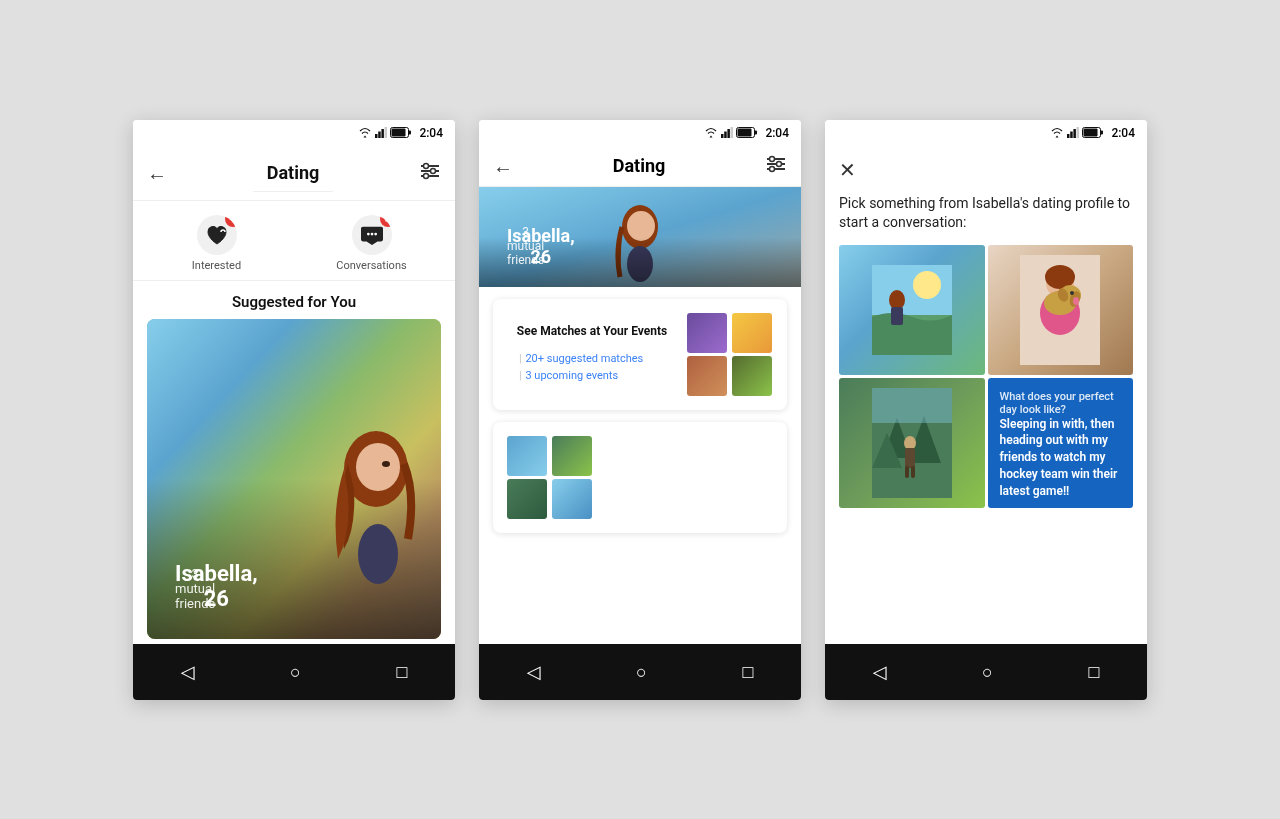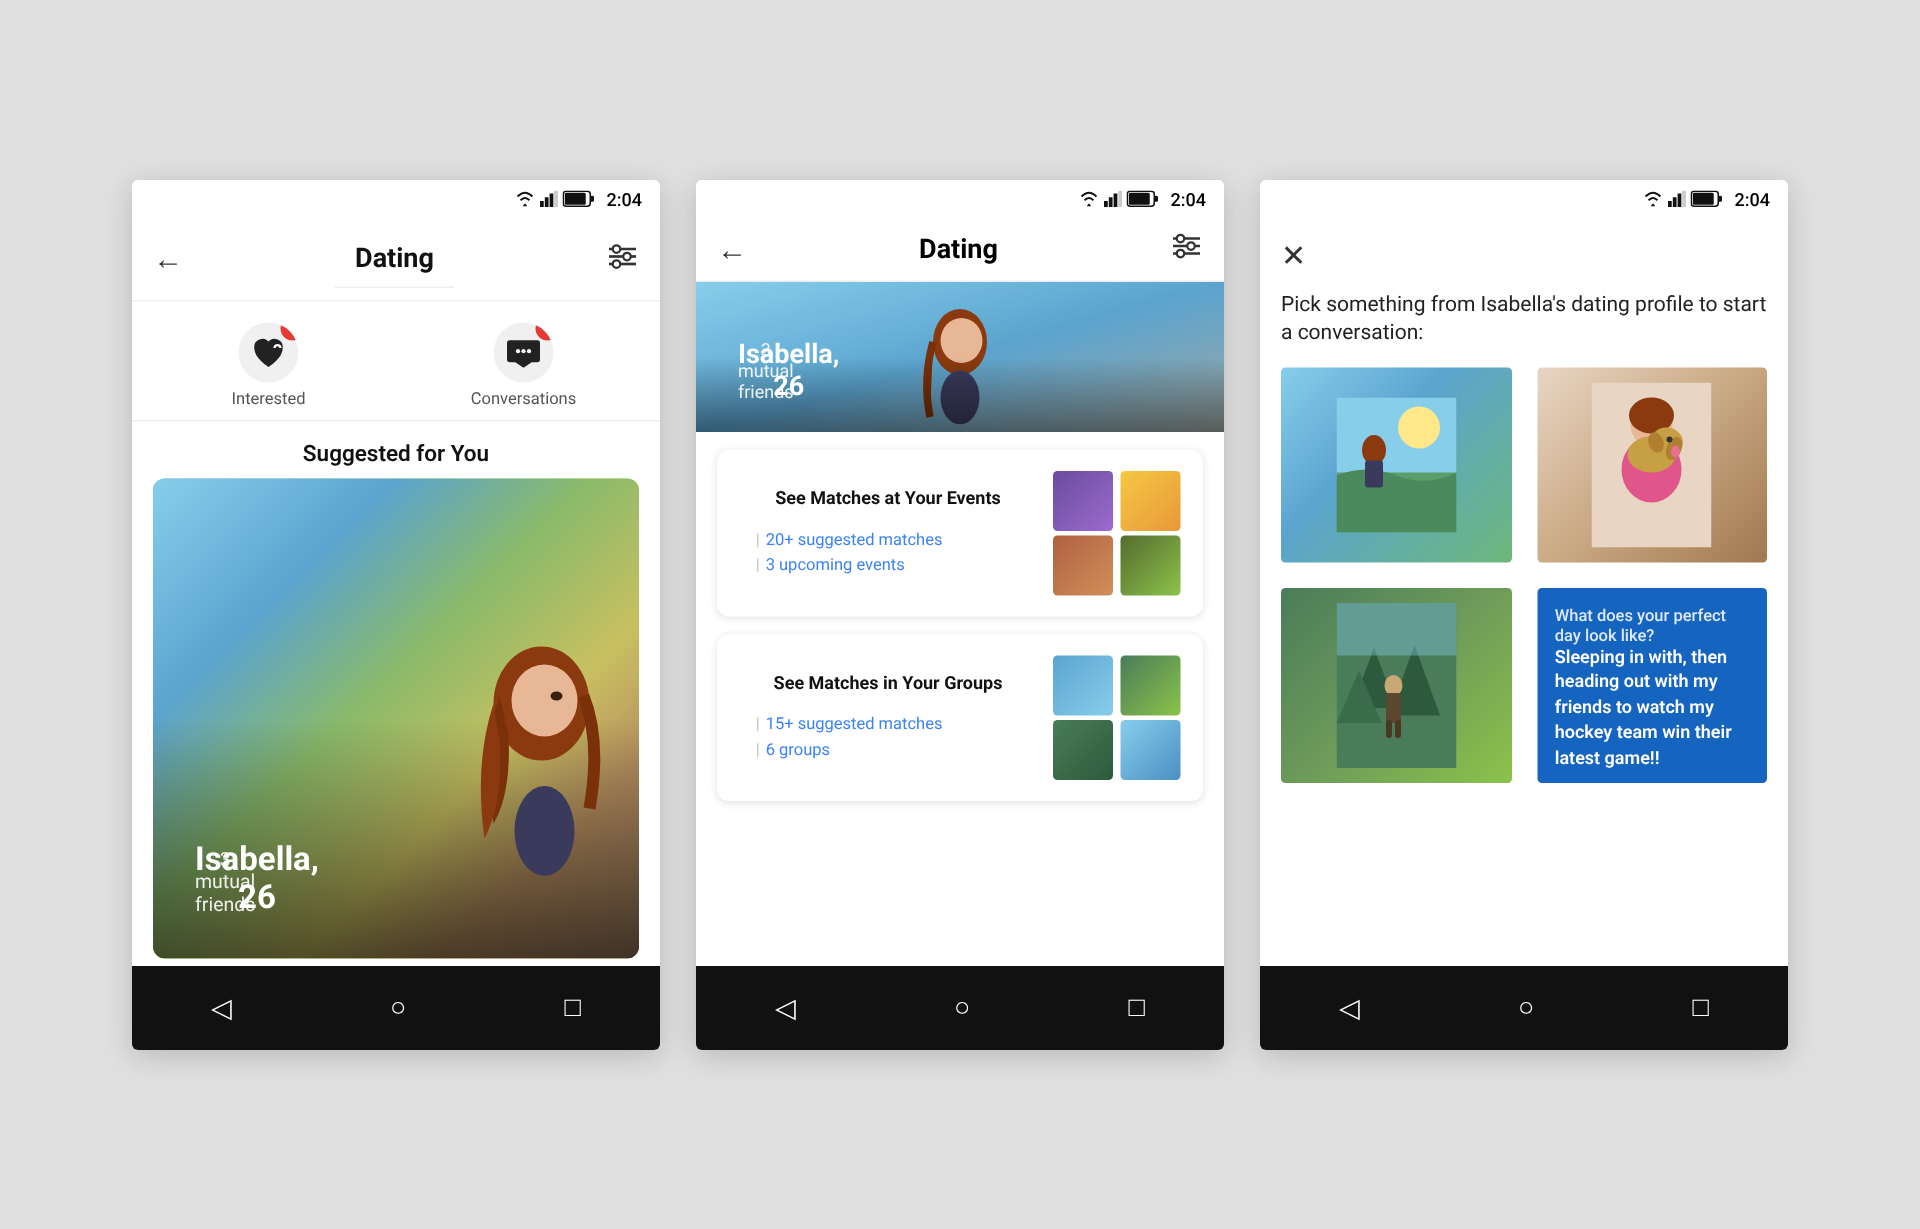--- a/index.html
+++ b/index.html
@@ -11,21 +11,21 @@
       min-height: 100vh;
       font-family: 'Roboto', Arial, sans-serif;
     }
     .screens-container {
       display: flex;
       gap: 24px;
       align-items: center;
       padding: 40px;
     }
     .phone {
-      width: 352px;
+      width: 322px;
       background: #fff;
       border-radius: 4px;
       overflow: hidden;
       box-shadow: 0 4px 20px rgba(0,0,0,0.18);
       display: flex;
       flex-direction: column;
       min-height: 580px;
     }
     
     .status-bar {
@@ -233,21 +233,21 @@
     }
     .s3-title {
       font-size: 14px;
       color: #222;
       line-height: 1.4;
       padding: 0 14px 12px;
     }
     .photo-grid {
       display: grid;
       grid-template-columns: 1fr 1fr;
-      gap: 17px;
+      gap: 3px;
       padding: 0 14px;
     }
     .photo-cell {
       border-radius: 3px;
       overflow: hidden;
       height: 130px;
     }
     .photo-cell-beach {
       background: linear-gradient(135deg, #87ceeb 0%, #5ba4cf 40%, #6db87a 100%);
       display: flex;
@@ -467,27 +467,20 @@
         </div>
         <div class="match-thumb-group">
           <div class="match-thumb thumb-events-1"></div>
           <div class="match-thumb thumb-events-2"></div>
           <div class="match-thumb" style="background:linear-gradient(135deg,#b06040,#d0905a);"></div>
           <div class="match-thumb" style="background:linear-gradient(135deg,#556b2f,#8bc34a);"></div>
         </div>
       </div>
 
       <div class="match-card">
-        <div class="match-card-text">
-          <div class="mc-title">See Matches in Your Groups</div>
-          <div class="mc-details">
-            <div class="mc-detail-item">15+ suggested matches</div>
-            <div class="mc-detail-item">6 groups</div>
-          </div>
-        </div>
         <div class="match-thumb-group">
           <div class="match-thumb thumb-groups-1"></div>
           <div class="match-thumb thumb-groups-2"></div>
           <div class="match-thumb" style="background:linear-gradient(135deg,#4a7c59,#2d5a3d);"></div>
           <div class="match-thumb" style="background:linear-gradient(135deg,#87ceeb,#4a90c4);"></div>
         </div>
       </div>
     </div>
 
     <div class="bottom-nav">

